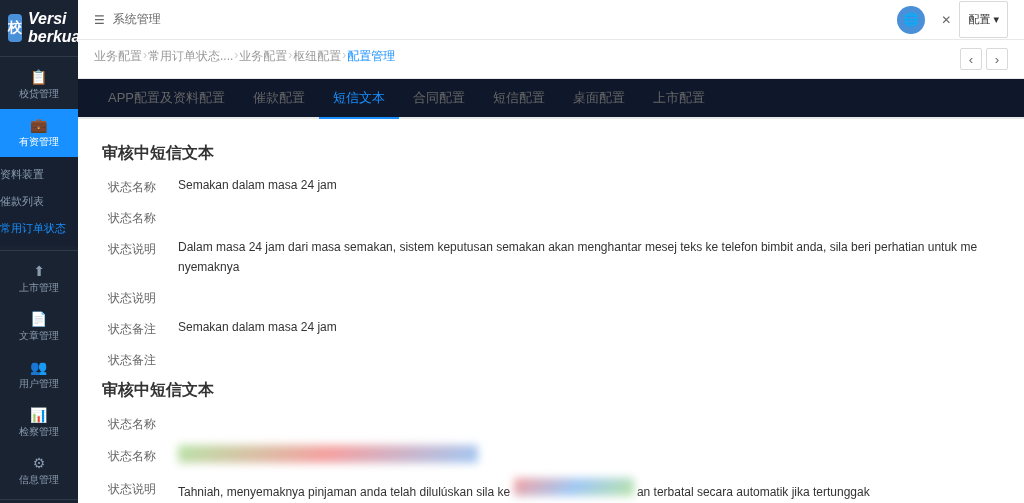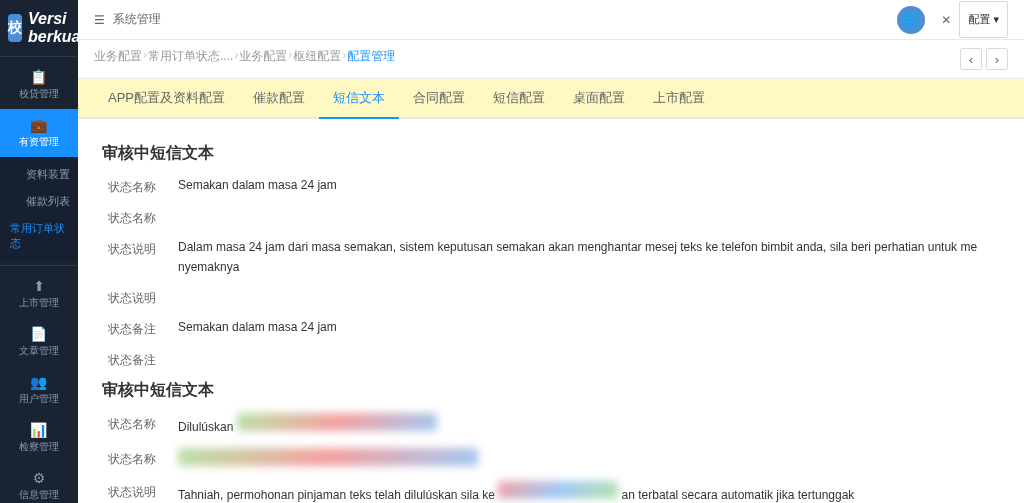--- a/index.html
+++ b/index.html
@@ -8,21 +8,21 @@
     
     .sidebar { width: 78px; background: #1a2332; color: #fff; display: flex; flex-direction: column; height: 100%; flex-shrink: 0; }
     .sidebar-logo { padding: 10px 8px; border-bottom: 1px solid #2d3a4a; display: flex; align-items: center; gap: 6px; font-size: 11px; font-weight: bold; color: #fff; }
     .sidebar-logo .logo-icon { width: 28px; height: 28px; background: #4a90d9; border-radius: 4px; display: flex; align-items: center; justify-content: center; font-size: 14px; }
     .sidebar-section { padding: 4px 0; }
     .sidebar-item { padding: 8px 6px; cursor: pointer; display: flex; flex-direction: column; align-items: center; gap: 2px; font-size: 10px; color: #8a9bb0; }
     .sidebar-item.active { background: #1890ff; color: #fff; }
     .sidebar-item .icon { font-size: 14px; }
     .sidebar-item-group { border-bottom: 1px solid #2d3a4a; }
     .sidebar-sub { padding: 4px 0; background: #162030; }
-    .sidebar-sub-item { padding: 6px 8px 6px 10px; cursor: pointer; color: #8a9bb0; font-size: 11px; display: flex; align-items: center; gap: 4px; justify-content: flex-end; }
+    .sidebar-sub-item { padding: 6px 8px 6px 0; cursor: pointer; color: #8a9bb0; font-size: 11px; display: flex; align-items: center; gap: 4px; }
     .sidebar-sub-item.active { color: #1890ff; }
 
     
     .main { flex: 1; display: flex; flex-direction: column; overflow: hidden; }
 
     
     .topbar { background: #fff; height: 40px; display: flex; align-items: center; padding: 0 16px; border-bottom: 1px solid #e8e8e8; justify-content: space-between; }
     .topbar-left { display: flex; align-items: center; gap: 8px; font-size: 12px; color: #666; }
     .topbar-right { display: flex; align-items: center; gap: 8px; }
     .topbar-icon { width: 28px; height: 28px; background: #4a90d9; border-radius: 50%; display: flex; align-items: center; justify-content: center; color: #fff; font-size: 13px; }
@@ -35,21 +35,21 @@
     .breadcrumb .current { color: #1890ff; }
     .breadcrumb .sep { color: #ccc; }
     .breadcrumb-nav { display: flex; align-items: center; gap: 4px; margin-left: auto; }
     .breadcrumb-nav button { background: none; border: 1px solid #d9d9d9; width: 22px; height: 22px; border-radius: 2px; cursor: pointer; color: #666; display: flex; align-items: center; justify-content: center; }
 
     
     .content { flex: 1; overflow-y: auto; background: #f0f2f5; }
     .content-card { background: #fff; margin: 0; padding: 0; }
 
     
-    .tabs { display: flex; border-bottom: 2px solid #e8e8e8; padding: 0 16px; background: #fef9c3; }
+    .tabs { display: flex; border-bottom: 2px solid #e8e8e8; padding: 0 16px; background: #0f172a; }
     .tab { padding: 10px 14px; cursor: pointer; font-size: 13px; color: #666; border-bottom: 2px solid transparent; margin-bottom: -2px; }
     .tab.active { color: #1890ff; border-bottom-color: #1890ff; font-weight: 500; }
 
     
     .form-content { padding: 16px 24px; background: #fff; }
     .section-title { font-size: 16px; color: #333; font-weight: bold; margin-bottom: 12px; margin-top: 8px; }
     .form-group { margin-bottom: 10px; display: flex; gap: 16px; align-items: flex-start; }
     .form-label { width: 60px; font-size: 12px; color: #666; text-align: center; padding-top: 2px; flex-shrink: 0; line-height: 1.6; }
     .form-value { flex: 1; font-size: 12px; color: #333; line-height: 1.6; max-width: 800px; word-break: break-all; }
     .form-value.placeholder { color: #999; font-size: 11px; }
@@ -191,36 +191,32 @@
         </div>
         <div class="form-group">
           <div class="form-label">状态备注</div>
           <div class="form-value placeholder"></div>
         </div>
 
         <div class="section-title">审核中短信文本</div>
 
         <div class="form-group">
           <div class="form-label">状态名称</div>
-          <div class="form-value">
-            <span>Dilulúskan</span>
-            <span class="blurred"></span>
-          </div>
         </div>
         <div class="form-group">
           <div class="form-label">状态名称</div>
           <div class="form-value placeholder">
             <span class="blurred-wide"></span>
           </div>
         </div>
 
         <div class="form-group">
           <div class="form-label">状态说明</div>
           <div class="form-value">
-            <span>Tahniah, permohonan pinjaman teks telah dilulúskan sila ke</span>
+            <span>Tahniah, menyemaknya pinjaman anda telah dilulúskan sila ke</span>
             <span class="blurred" style="width:120px; background: linear-gradient(135deg, #f5a0a0, #a0c8f5, #b8e4a8);"></span>
             <span>an terbatal secara automatik jika tertunggak</span>
           </div>
         </div>
 
       </div>
 
     </div>
   </div>
 </div>

